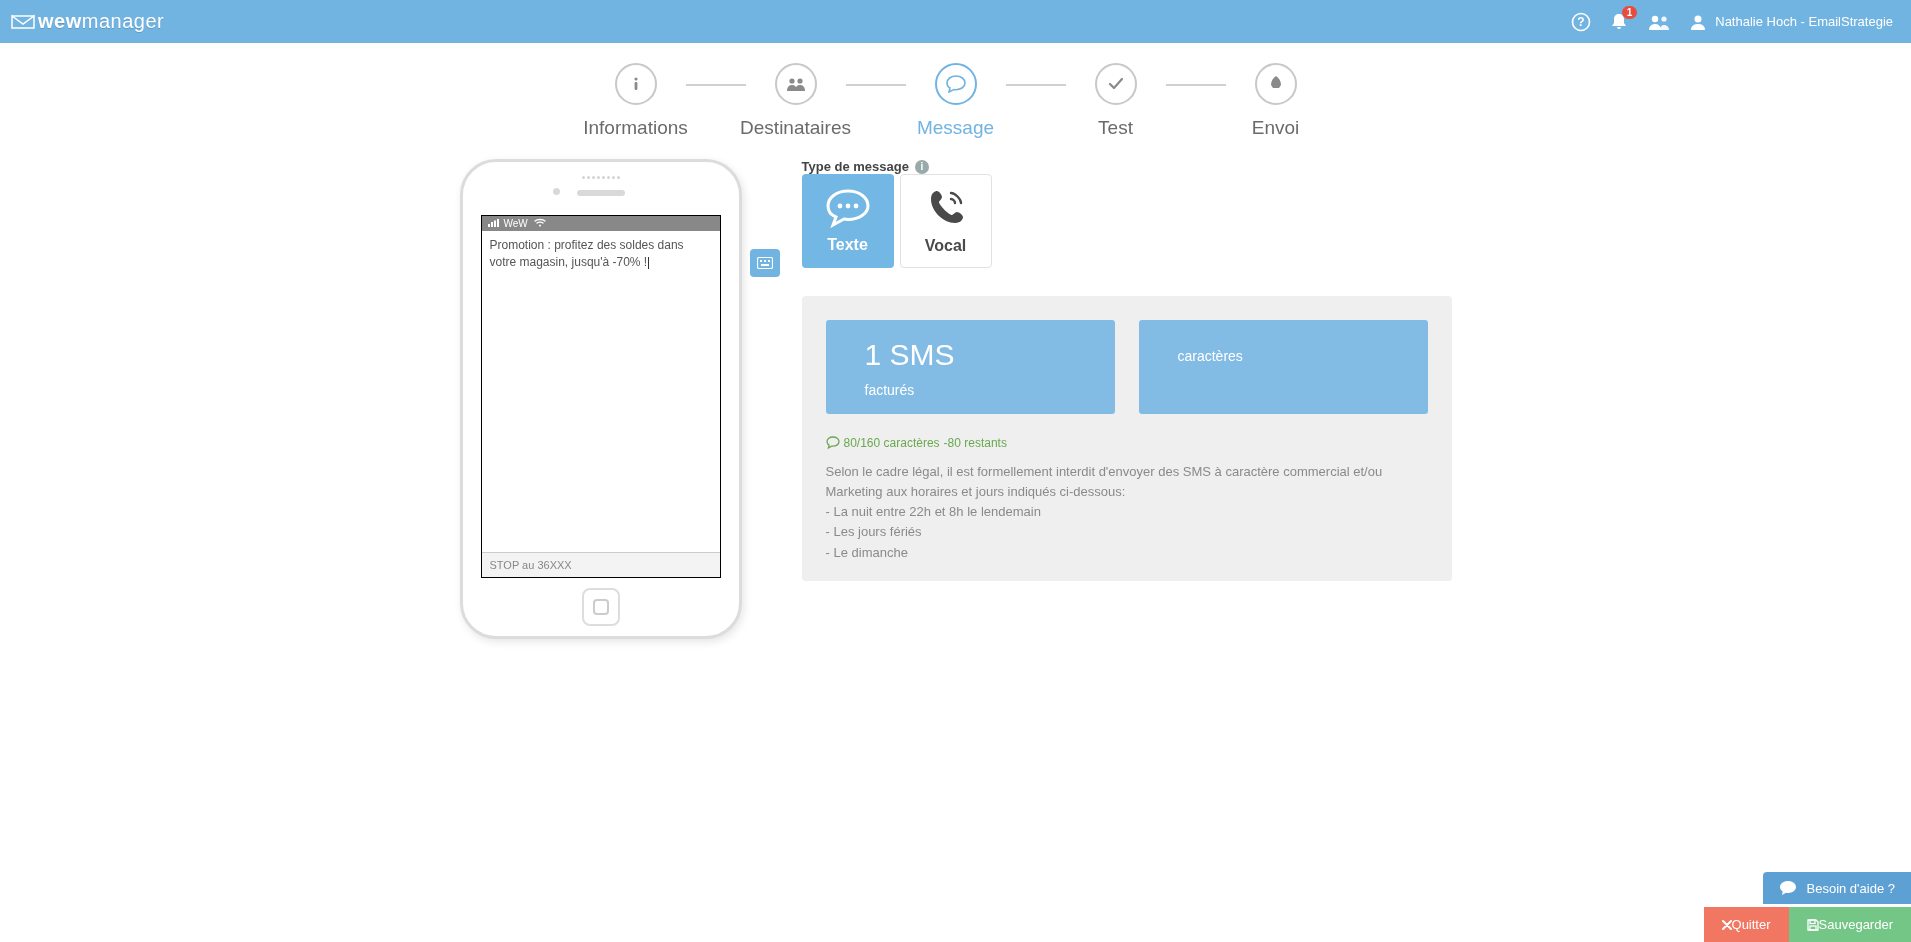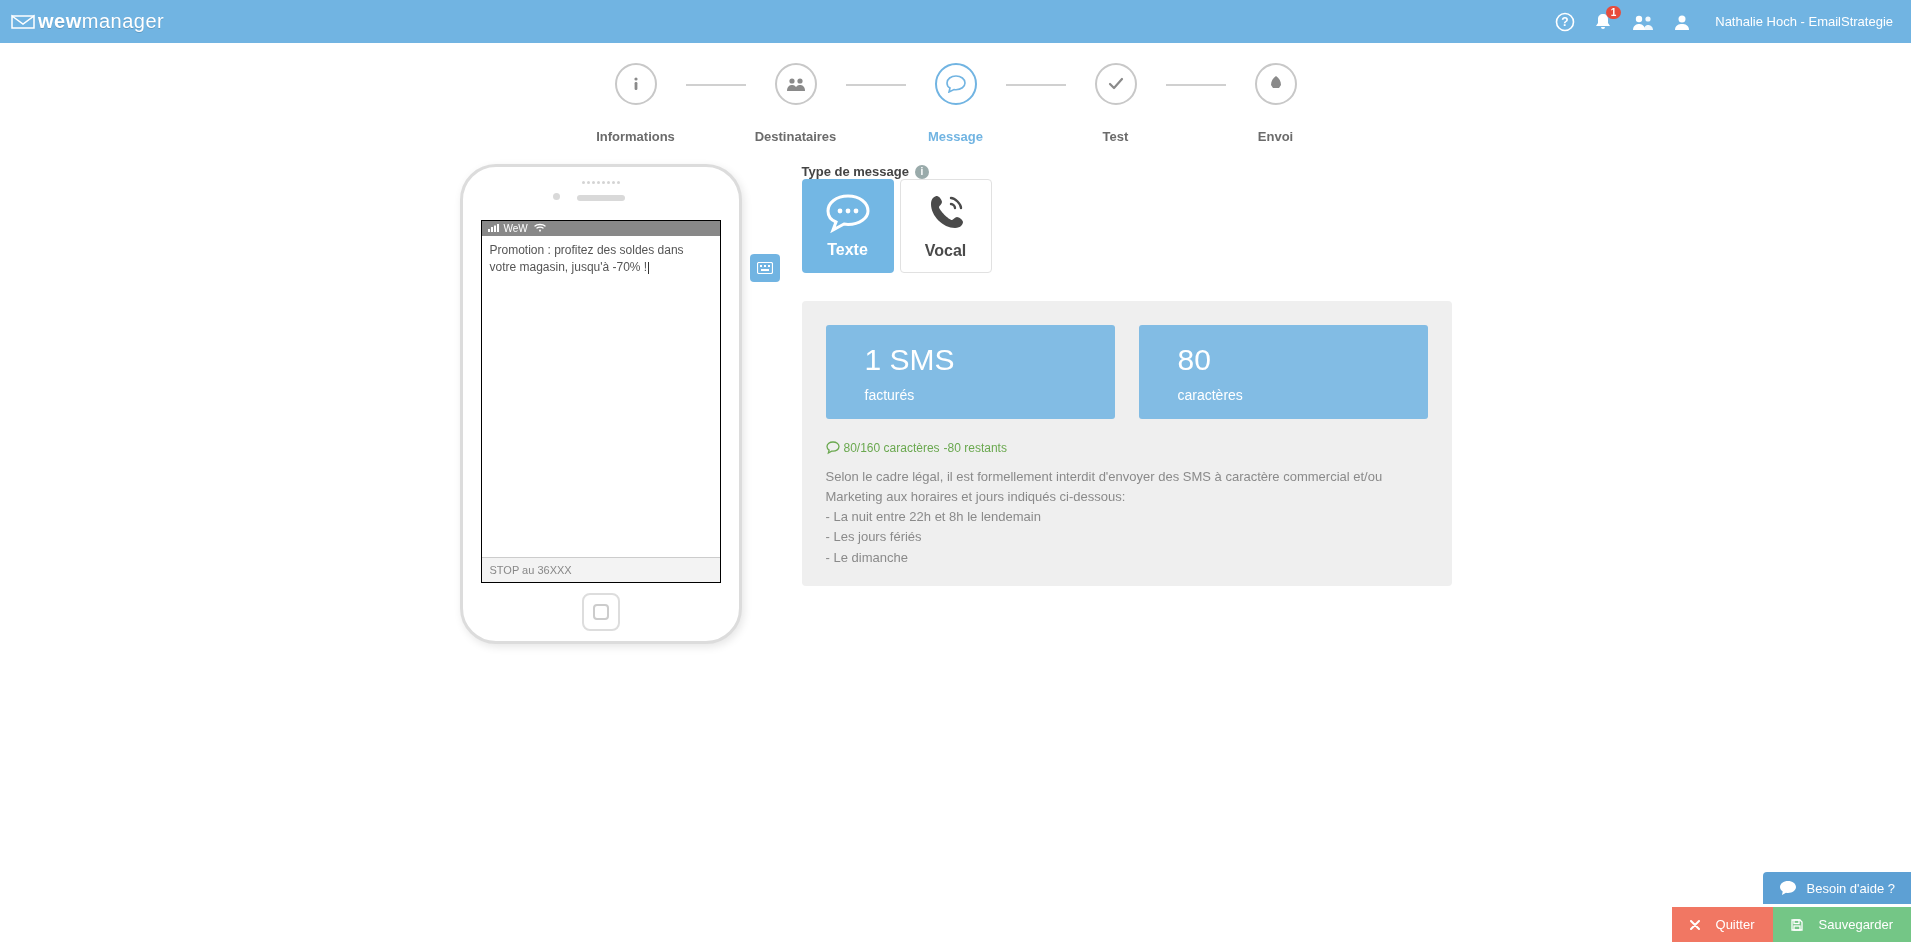--- a/index.html
+++ b/index.html
@@ -5,28 +5,28 @@
   * { box-sizing: border-box; margin: 0; padding: 0; }
   body { font-family: "Helvetica Neue", Arial, sans-serif; background: #fff; color: #555; }
 
   
   .topbar { background: #71b4e2; height: 43px; display: flex; align-items: center; justify-content: space-between; padding: 0 18px 0 10px; color: #fff; }
   .logo { display: flex; align-items: center; font-weight: 700; font-size: 20px; letter-spacing: 0.5px; }
   .logo svg { margin-right: 2px; }
   .topbar-right { display: flex; align-items: center; gap: 18px; }
   .icon-btn { position: relative; cursor: pointer; display: flex; align-items: center; }
   .badge { position: absolute; top: -6px; right: -8px; background: #e74c3c; color: #fff; font-size: 10px; border-radius: 8px; padding: 1px 5px; font-weight: bold; }
-  .user { display: flex; align-items: center; gap: 24px; font-size: 13px; }
+  .user { display: flex; align-items: center; gap: 8px; font-size: 13px; }
 
   
   .stepper { display: flex; align-items: flex-start; justify-content: center; margin-top: 20px; }
   .step { display: flex; flex-direction: column; align-items: center; width: 100px; }
   .step-circle { width: 42px; height: 42px; border-radius: 50%; border: 2px solid #c8c8c8; display: flex; align-items: center; justify-content: center; color: #8a8a8a; }
   .step.active .step-circle { border-color: #71b4e2; color: #71b4e2; }
-  .step-label { margin-top: 24px; font-size: 13px; font-weight: 700; color: #6b6b6b; }
+  .step-label { margin-top: 12px; font-size: 19px; font-weight: 400; color: #6b6b6b; }
   .step.active .step-label { color: #71b4e2; }
   .connector { width: 60px; height: 2px; background: #d0d0d0; margin-top: 21px; }
 
   
   .main { display: flex; justify-content: center; gap: 60px; margin-top: 20px; padding: 0 40px 120px; }
 
   
   .phone-col { position: relative; }
   .phone { width: 282px; height: 480px; border: 3px solid #dcdcdc; border-radius: 36px; background: #fff; position: relative; box-shadow: 2px 3px 8px rgba(0,0,0,0.1); }
   .phone-speaker { width: 48px; height: 6px; background: #d9d9d9; border-radius: 3px; position: absolute; top: 28px; left: 50%; transform: translateX(-50%); }
@@ -61,21 +61,21 @@
   .char-count .green { color: #6aa84f; }
   .char-count .remaining { color: #6aa84f; }
   .warn { color: #e05c4a; font-size: 13px; margin-top: 20px; }
   .legal { color: #8a8a8a; font-size: 13px; margin-top: 12px; line-height: 1.55; }
 
   
   .help-btn { position: fixed; right: 0; bottom: 38px; background: #5da0d4; color: #fff; padding: 8px 16px; border-top-left-radius: 4px; display: flex; align-items: center; gap: 10px; font-size: 13px; cursor:pointer; }
 
   
   .footer { position: fixed; bottom: 0; right: 0; display: flex; }
-  .btn { padding: 10px 18px; font-size: 13px; color: #fff; display: flex; align-items: center; gap: 16px; cursor:pointer; border:none; }
+  .btn { padding: 10px 18px; font-size: 13px; color: #fff; display: flex; align-items: center; gap: 0; cursor:pointer; border:none; }
   .btn-quit { background: #f17763; }
   .btn-save { background: #74c686; }
 </style>
 </head>
 <body>
 
 <div class="topbar">
   <div class="logo">
     <svg width="26" height="20" viewBox="0 0 26 20">
         <path d="M2 4 L13 12 L24 4 L24 16 L2 16 Z" fill="none" stroke="#fff" stroke-width="1.5"></path>
@@ -245,21 +245,20 @@
       </div>
     </div>
 
     <div class="stats-box">
       <div class="stat-cards">
         <div class="stat-card">
           <div class="stat-value">1 SMS</div>
           <div class="stat-label">facturés</div>
         </div>
         <div class="stat-card">
-          <div class="stat-value">80</div>
           <div class="stat-label">caractères</div>
         </div>
       </div>
       <div class="char-count">
         <svg width="14" height="14" viewBox="0 0 14 14">
             <path d="M7 1 C3.7 1 1 3 1 5.6 C1 7 1.8 8.3 3.1 9.1 L2.4 12 L5.6 10.1 C6 10.2 6.5 10.2 7 10.2 C10.3 10.2 13 8.2 13 5.6 C13 3 10.3 1 7 1 Z" fill="none" stroke="#6aa84f" stroke-width="1.3"></path>
           </svg>
         <span class="green">80/160 caractères</span>
         <span class="remaining">-80 restants</span>
       </div>

